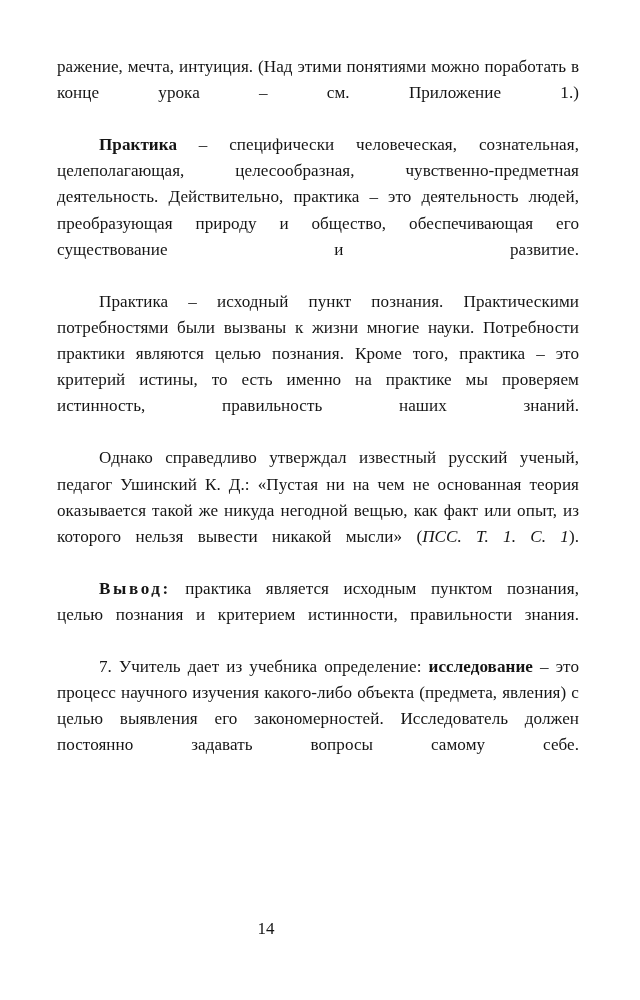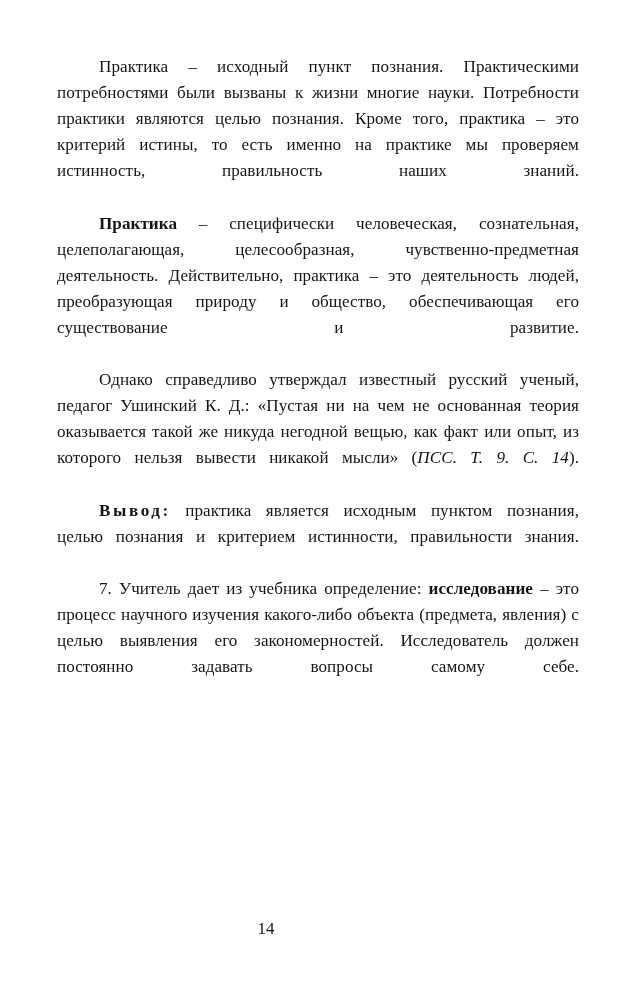--- a/index.html
+++ b/index.html
@@ -80,22 +80,23 @@
     font-family: "Liberation Serif", "DejaVu Serif", serif;
     color: #151515;
   }
 </style>
 </head>
 <body style="background: rgb(255, 255, 255); color: rgb(21, 21, 21);">
 
 <div id="page" style="background: rgb(255, 255, 255);">
 
   <div id="text-column">
+      <p class="para no-indent"><span>ражение, мечта, интуиция. (Над этими понятиями можно поработать в конце урока – см. Приложение 1.)</span></p>
+      <p class="para"><span class="b">Практика</span><span> – специфически человеческая, сознательная, целеполагающая, целесообразная, чувственно-предметная деятельность. Действительно, практика – это деятельность людей, преобразующая природу и общество, обеспечивающая его существование и развитие.</span></p>
       <p class="para"><span>Практика – исходный пункт познания. Практическими потребностями были вызваны к жизни многие науки. Потребности практики являются целью познания. Кроме того, практика – это критерий истины, то есть именно на практике мы проверяем истинность, правильность наших знаний.</span></p>
-      <p class="para"><span class="b">Практика</span><span> – специфически человеческая, сознательная, целеполагающая, целесообразная, чувственно-предметная деятельность. Действительно, практика – это деятельность людей, преобразующая природу и общество, обеспечивающая его существование и развитие.</span></p>
-      <p class="para"><span>Однако справедливо утверждал известный русский ученый, педагог Ушинский К. Д.: «Пустая ни на чем не основанная теория оказывается такой же никуда негодной вещью, как факт или опыт, из которого нельзя вывести никакой мысли» (</span><span class="i">ПСС. Т. 9. С. 14</span><span>).</span></p>
+      <p class="para"><span>Однако справедливо утверждал известный русский ученый, педагог Ушинский К. Д.: «Пустая ни на чем не основанная теория оказывается такой же никуда негодной вещью, как факт или опыт, из которого нельзя вывести никакой мысли» (</span><span class="i">ПСС. Т. 1. С. 1</span><span>).</span></p>
       <p class="para"><span class="spaced-bold">Вывод:</span><span> практика является исходным пунктом познания, целью познания и критерием истинности, правильности знания.</span></p>
       <p class="para"><span>7. Учитель дает из учебника определение: </span><span class="b">исследование</span><span> – это процесс научного изучения какого-либо объекта (предмета, явления) с целью выявления его закономерностей. Исследователь должен постоянно задавать вопросы самому себе.</span></p>
     </div>
 
   <div id="page-number">14</div>
 
 </div>
 
 </body></html>

